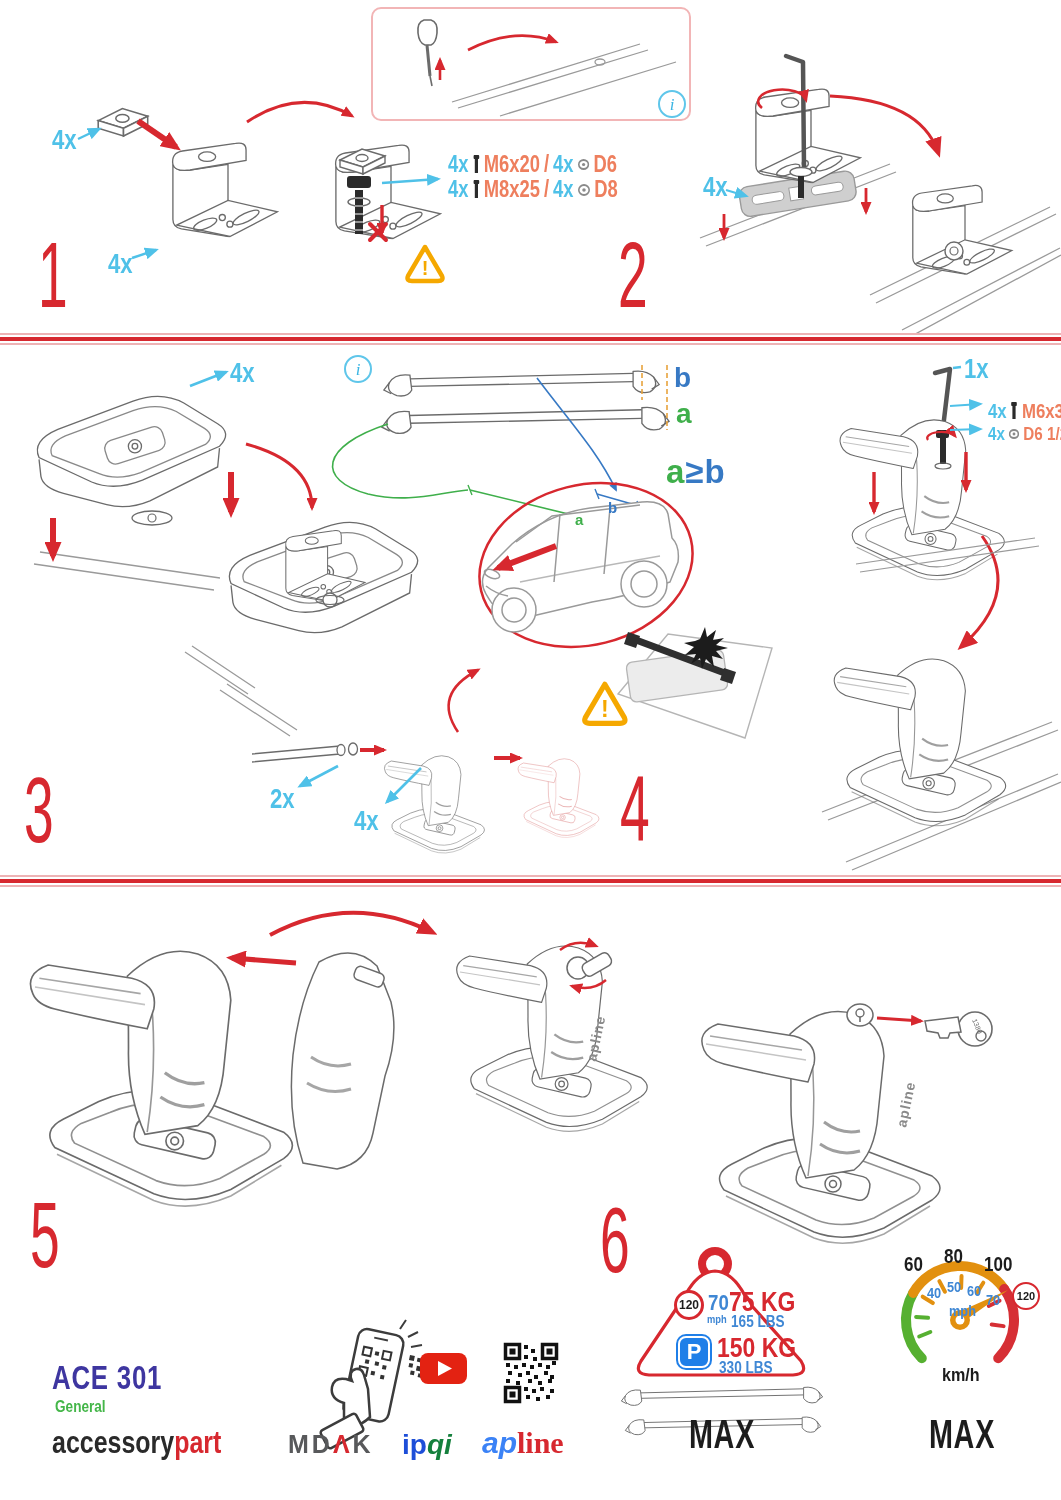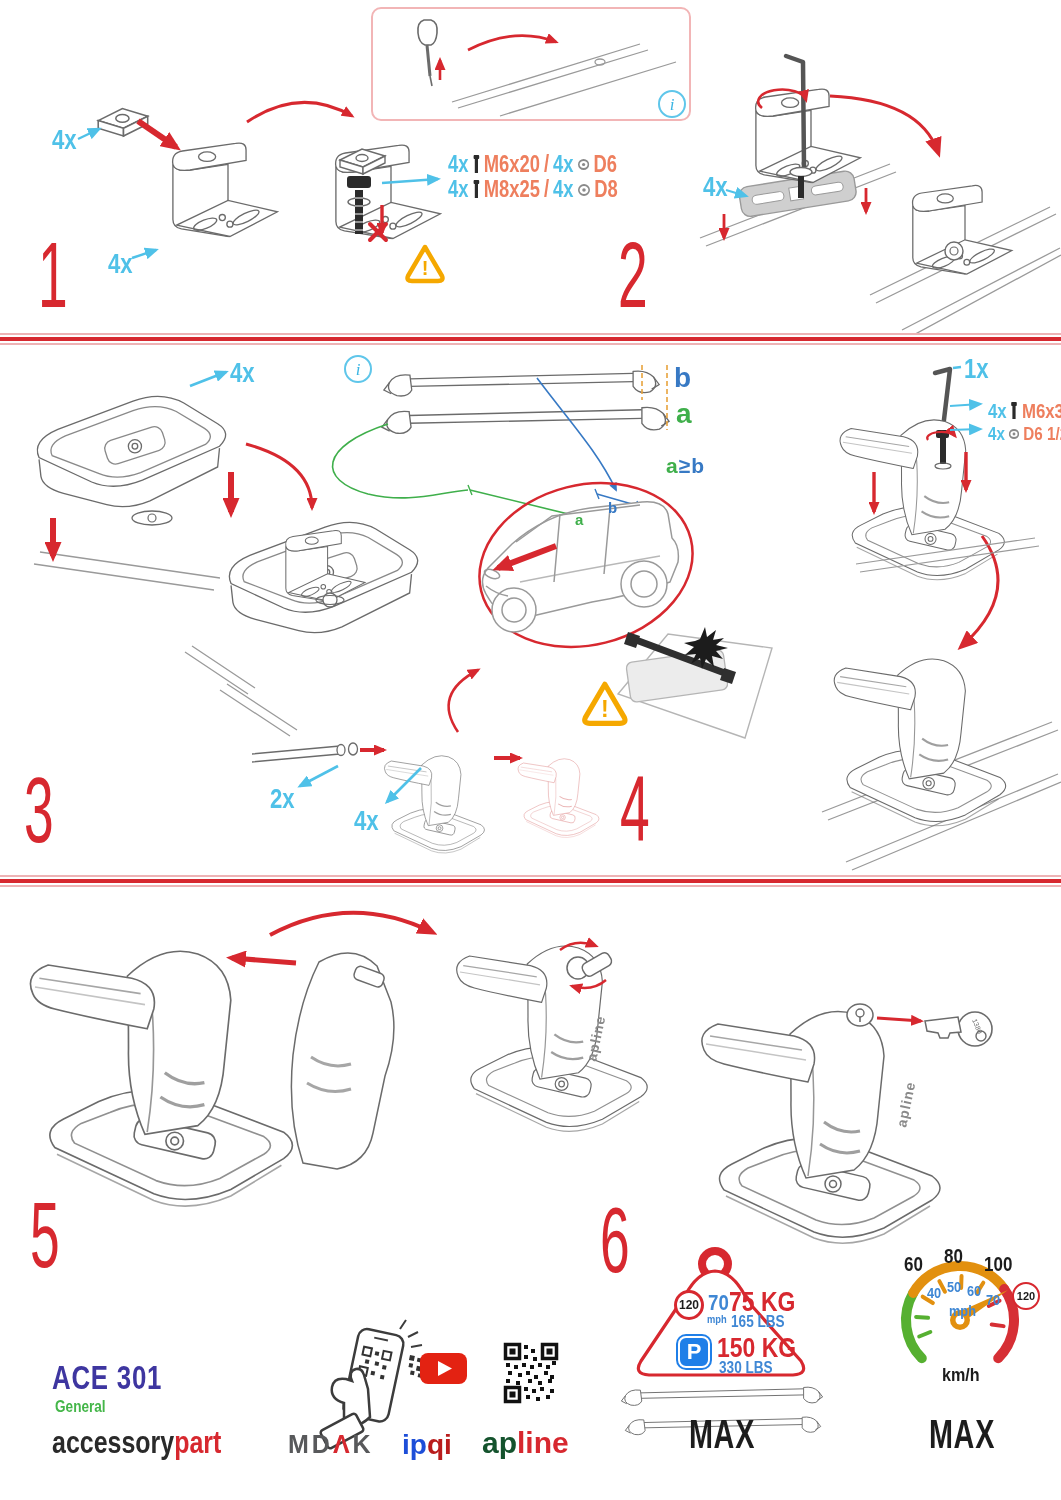--- a/index.html
+++ b/index.html
@@ -15,21 +15,21 @@
            transform:scaleX(.58);transform-origin:0 0;letter-spacing:-2px;}
   .qty{position:absolute;color:#4fc1e8;font-weight:600;font-size:27px;line-height:1;
        transform:scaleX(.82);transform-origin:0 0;}
   .hwrow{position:absolute;display:flex;align-items:center;gap:5px;font-size:23px;font-weight:600;
          line-height:1;transform:scaleX(.8);transform-origin:0 0;white-space:nowrap;}
   .hwrow .q{color:#4fc1e8;}
   .hwrow .s{color:#ee7f5e;}
   .abmark{position:absolute;font-size:28px;font-weight:600;line-height:1;}
   .blue{color:#3779c4;}
   .green{color:#3faf4b;}
-  .rule{position:absolute;font-size:21px;font-weight:700;line-height:1;letter-spacing:1px;}
+  .rule{position:absolute;font-size:33px;font-weight:700;line-height:1;letter-spacing:1px;}
   .roofmark{position:absolute;font-size:15px;font-weight:600;line-height:1;}
 
   .tagtxt{position:absolute;line-height:1;font-weight:700;transform:scaleX(.85);transform-origin:0 0;white-space:nowrap;}
   .tred{color:#d7282f;}
   .tblue{color:#3f87d4;}
   .badge{position:absolute;border:3px solid #d7282f;border-radius:50%;background:#fff;color:#1c1c1c;
          display:flex;align-items:center;justify-content:center;font-weight:700;}
   .psign{position:absolute;background:#1f7fe8;border:2px solid #fff;box-shadow:0 0 0 2px #1f7fe8;
          border-radius:8px;color:#fff;display:flex;align-items:center;justify-content:center;font-weight:700;}
   .max{position:absolute;color:#1c1c1c;font-size:40px;font-weight:600;line-height:1;text-align:center;
@@ -39,23 +39,23 @@
 
   .ace{position:absolute;color:#3e36a0;font-size:34px;font-weight:600;line-height:1;
        transform:scaleX(.76);transform-origin:0 0;letter-spacing:1px;}
   .general{position:absolute;color:#44b649;font-size:16px;font-weight:600;line-height:1;
        transform:scaleX(.85);transform-origin:0 0;}
   .brand1{position:absolute;font-size:32px;font-weight:700;line-height:1;transform:scaleX(.78);transform-origin:0 0;}
   .brand1 .a{color:#2a2a2a;} .brand1 .b{color:#d7282f;}
   .brand2{position:absolute;font-size:25px;font-weight:700;line-height:1;letter-spacing:3px;color:#58595b;}
   .brand2 .lam{color:#d7282f;}
   .brand3{position:absolute;font-size:28px;font-weight:600;line-height:1;}
-  .brand3 .a{color:#1d4ed8;} .brand3 .b{color:#b91c1c;}
+  .brand3 .a{color:#1d4ed8;} .brand3 .b{color:#15803d;font-style:italic;}
   .brand4{position:absolute;font-size:30px;font-weight:700;line-height:1;}
-  .brand4 .a{color:#14532d;} .brand4 .b{color:#d7282f;}
+  .brand4 .a{color:#3b82f6;font-style:italic;} .brand4 .b{color:#d7282f;font-family:Liberation Serif, serif;}
 
   .bolt-ic{display:inline-block;}
   .wash-ic{display:inline-block;}
 </style>
 </head>
 <body>
 
 <div class="page">
 
   <svg width="0" height="0" style="position:absolute" aria-hidden="true">

